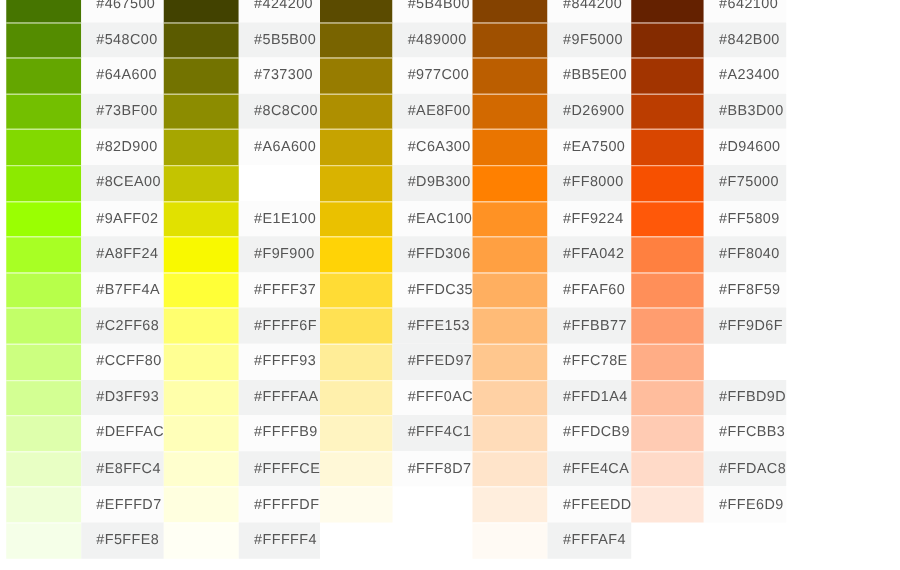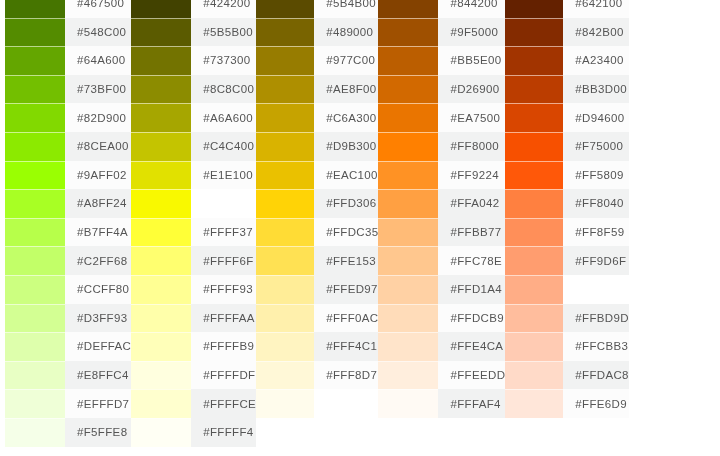--- a/index.html
+++ b/index.html
@@ -168,28 +168,28 @@
         <div class="palette-row band-dark">
           <div class="swatch" title="#8C8C00" style="background: rgb(140, 140, 0);"></div>
           <div class="hex-label">#8C8C00</div>
         </div>
         <div class="palette-row band-light">
           <div class="swatch" title="#A6A600" style="background: rgb(166, 166, 0);"></div>
           <div class="hex-label">#A6A600</div>
         </div>
         <div class="palette-row band-dark">
           <div class="swatch" title="#C4C400" style="background: rgb(196, 196, 0);"></div>
-          <div class="hex-label">#C4C400</div>
         </div>
         <div class="palette-row band-light">
           <div class="swatch" title="#E1E100" style="background: rgb(225, 225, 0);"></div>
           <div class="hex-label">#E1E100</div>
         </div>
         <div class="palette-row band-dark">
           <div class="swatch" title="#F9F900" style="background: rgb(249, 249, 0);"></div>
+          <div class="hex-label">#F9F900</div>
         </div>
         <div class="palette-row band-light">
           <div class="swatch" title="#FFFF37" style="background: rgb(255, 255, 55);"></div>
           <div class="hex-label">#FFFF37</div>
         </div>
         <div class="palette-row band-dark">
           <div class="swatch" title="#FFFF6F" style="background: rgb(255, 255, 111);"></div>
           <div class="hex-label">#FFFF6F</div>
         </div>
         <div class="palette-row band-light">
@@ -197,29 +197,29 @@
           <div class="hex-label">#FFFF93</div>
         </div>
         <div class="palette-row band-dark">
           <div class="swatch" title="#FFFFAA" style="background: rgb(255, 255, 170);"></div>
           <div class="hex-label">#FFFFAA</div>
         </div>
         <div class="palette-row band-light">
           <div class="swatch" title="#FFFFB9" style="background: rgb(255, 255, 185);"></div>
           <div class="hex-label">#FFFFB9</div>
         </div>
+        <div class="palette-row band-dark">
+          <div class="swatch" title="#FFFFCE" style="background: rgb(255, 255, 206);"></div>
+          <div class="hex-label">#FFFFCE</div>
+        </div>
         <div class="palette-row band-light">
           <div class="swatch" title="#FFFFDF" style="background: rgb(255, 255, 223);"></div>
           <div class="hex-label">#FFFFDF</div>
         </div>
         <div class="palette-row band-dark">
-          <div class="swatch" title="#FFFFCE" style="background: rgb(255, 255, 206);"></div>
-          <div class="hex-label">#FFFFCE</div>
-        </div>
-        <div class="palette-row band-dark">
           <div class="swatch" title="#FFFFF4" style="background: rgb(255, 255, 244);"></div>
           <div class="hex-label">#FFFFF4</div>
         </div>
       </div>
       <div class="palette-column col-2">
         <div class="palette-row band-light">
           <div class="swatch" title="#5B4B00" style="background: rgb(91, 75, 0);"></div>
           <div class="hex-label">#5B4B00</div>
         </div>
         <div class="palette-row band-dark">
@@ -303,20 +303,24 @@
           <div class="swatch" title="#FF8000" style="background: rgb(255, 128, 0);"></div>
           <div class="hex-label">#FF8000</div>
         </div>
         <div class="palette-row band-light">
           <div class="swatch" title="#FF9224" style="background: rgb(255, 146, 36);"></div>
           <div class="hex-label">#FF9224</div>
         </div>
         <div class="palette-row band-dark">
           <div class="swatch" title="#FFA042" style="background: rgb(255, 160, 66);"></div>
           <div class="hex-label">#FFA042</div>
+        </div>
+        <div class="palette-row band-light">
+          <div class="swatch" title="#FFAF60" style="background: rgb(255, 175, 96);"></div>
+          <div class="hex-label">#FFAF60</div>
         </div>
         <div class="palette-row band-dark">
           <div class="swatch" title="#FFBB77" style="background: rgb(255, 187, 119);"></div>
           <div class="hex-label">#FFBB77</div>
         </div>
         <div class="palette-row band-light">
           <div class="swatch" title="#FFC78E" style="background: rgb(255, 199, 142);"></div>
           <div class="hex-label">#FFC78E</div>
         </div>
         <div class="palette-row band-dark">

